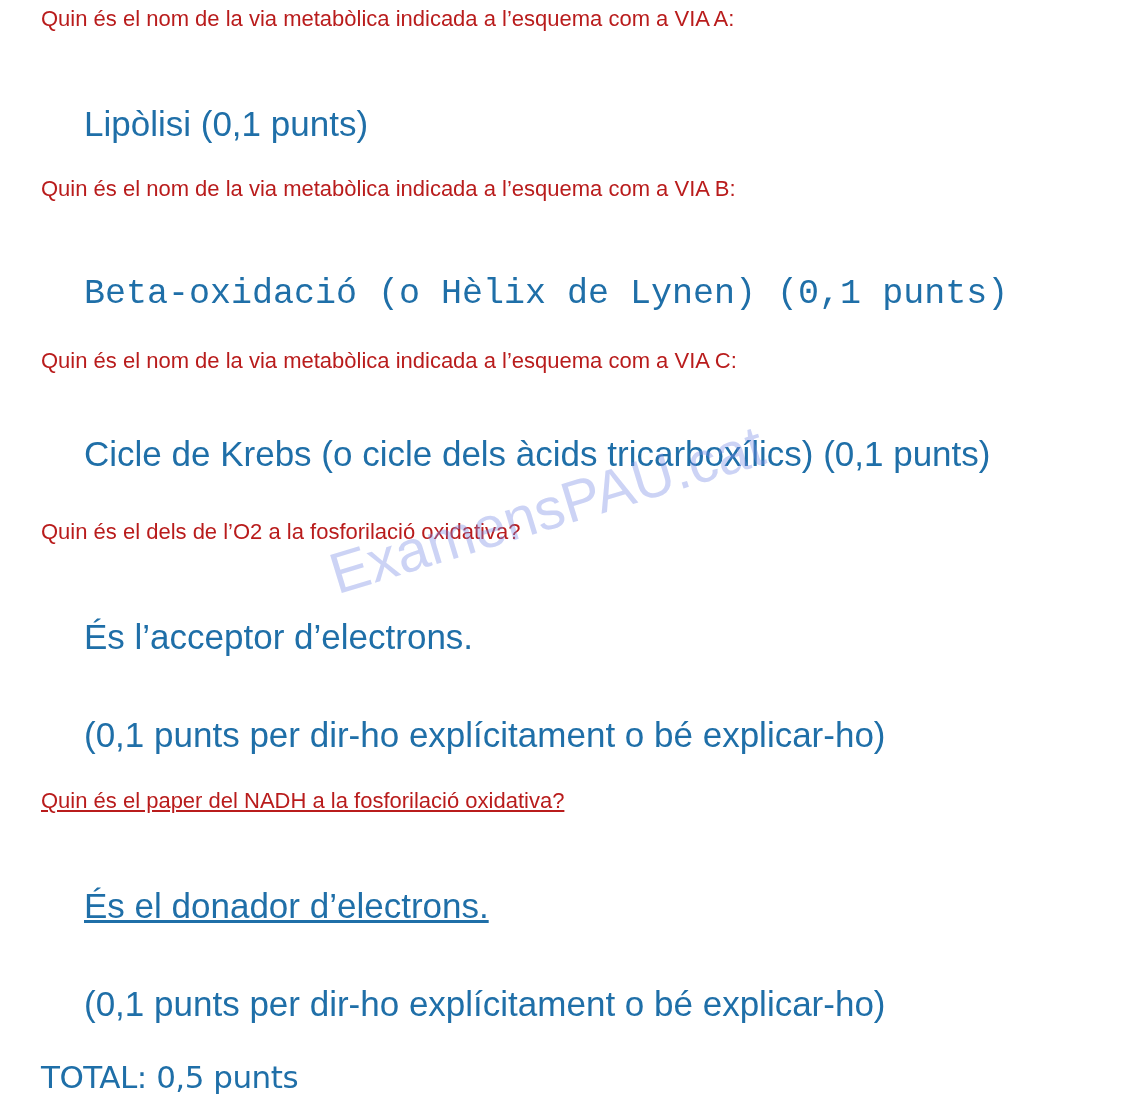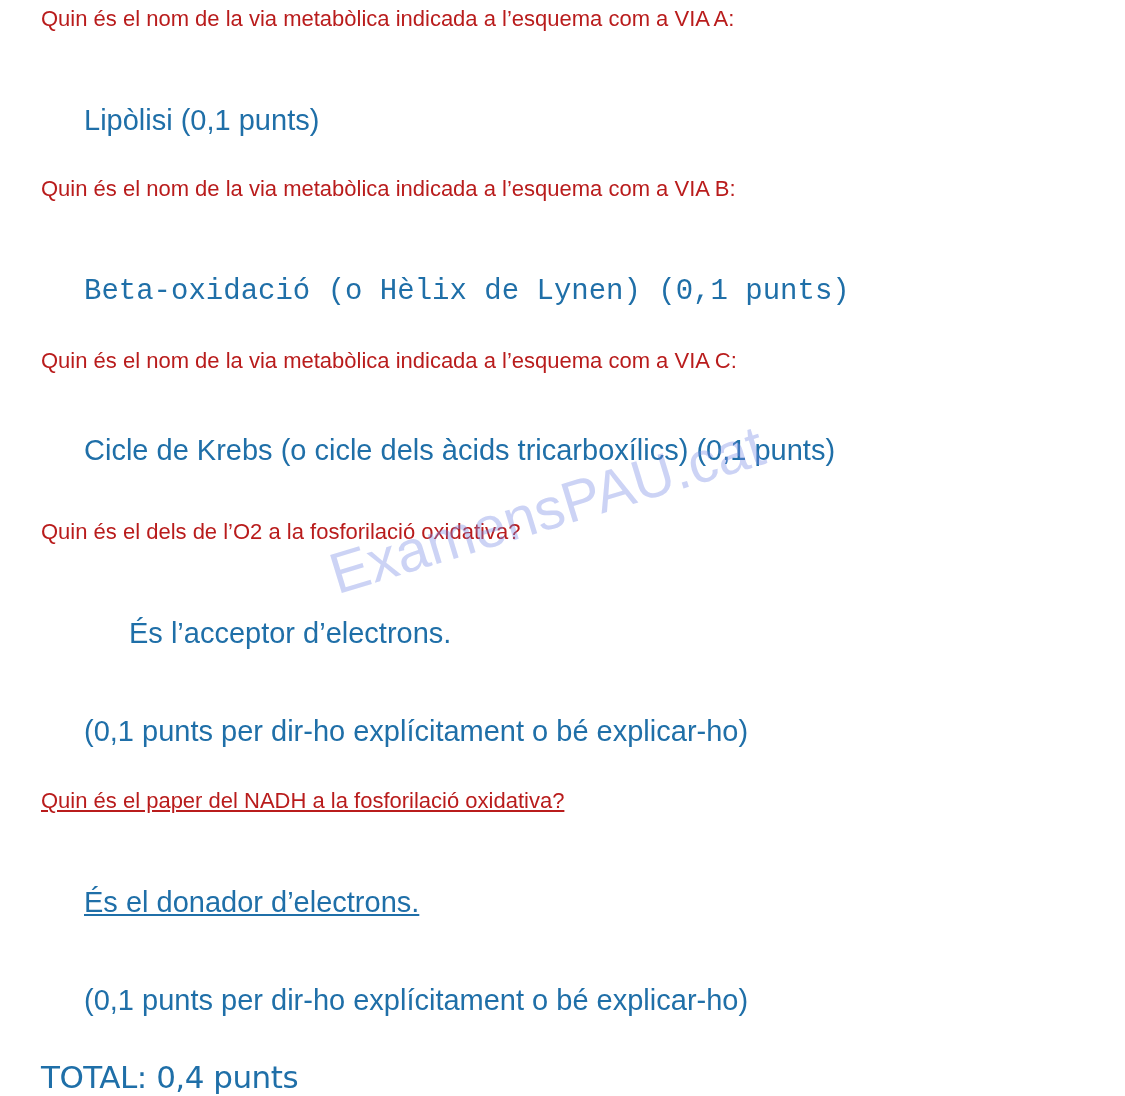--- a/index.html
+++ b/index.html
@@ -5,21 +5,21 @@
     html, body { margin: 0; padding: 0; background: #ffffff; }
     body {
       width: 1125px; height: 1096px; position: relative; overflow: hidden;
       font-family: "Liberation Sans", sans-serif;
     }
     .q {
       position: absolute; left: 41px; font-size: 22px; color: #b91c1c;
       white-space: nowrap; line-height: 1;
     }
     .a {
-      position: absolute; left: 84px; font-size: 29px; color: #1f6fa8;
+      position: absolute; left: 84px; font-size: 35px; color: #1f6fa8;
       white-space: nowrap; line-height: 1;
     }
     .total {
       position: absolute; left: 41px; top: 1062px; font-size: 31px; color: #1f6fa8;
       font-family: "DejaVu Sans", sans-serif; white-space: nowrap; line-height: 1;
       letter-spacing: -0.5px;
     }
     .watermark {
       position: absolute; left: 340px; top: 545px; font-size: 58px;
       color: rgba(120, 140, 230, 0.38);
@@ -33,22 +33,22 @@
 <div class="q" style="top:8px;">Quin és el nom de la via metabòlica indicada a l’esquema com a VIA A:</div>
 <div class="a" style="top:106px;">Lipòlisi (0,1 punts)</div>
 
 <div class="q" style="top:178px;">Quin és el nom de la via metabòlica indicada a l’esquema com a VIA B:</div>
 <div class="a" style="top:277px;font-family:Liberation Mono, monospace;">Beta-oxidació (o Hèlix de Lynen) (0,1 punts)</div>
 
 <div class="q" style="top:350px;">Quin és el nom de la via metabòlica indicada a l’esquema com a VIA C:</div>
 <div class="a" style="top:436px;">Cicle de Krebs (o cicle dels àcids tricarboxílics) (0,1 punts)</div>
 
 <div class="q" style="top:521px;">Quin és el dels de l’O2 a la fosforilació oxidativa?</div>
-<div class="a" style="top:619px;margin-left:45px;">És l’acceptor d’electrons.</div>
+<div class="a" style="top:619px;">És l’acceptor d’electrons.</div>
 <div class="a" style="top:717px;">(0,1 punts per dir-ho explícitament o bé explicar-ho)</div>
 
 <div class="q" style="top:790px;text-decoration:underline;">Quin és el paper del NADH a la fosforilació oxidativa?</div>
 <div class="a" style="top:888px;text-decoration:underline;">És el donador d’electrons.</div>
 <div class="a" style="top:986px;">(0,1 punts per dir-ho explícitament o bé explicar-ho)</div>
 
-<div class="total">TOTAL: 0,4 punts</div>
+<div class="total">TOTAL: 0,5 punts</div>
 
 <div class="watermark">ExamensPAU.cat</div>
 
 </body></html>

